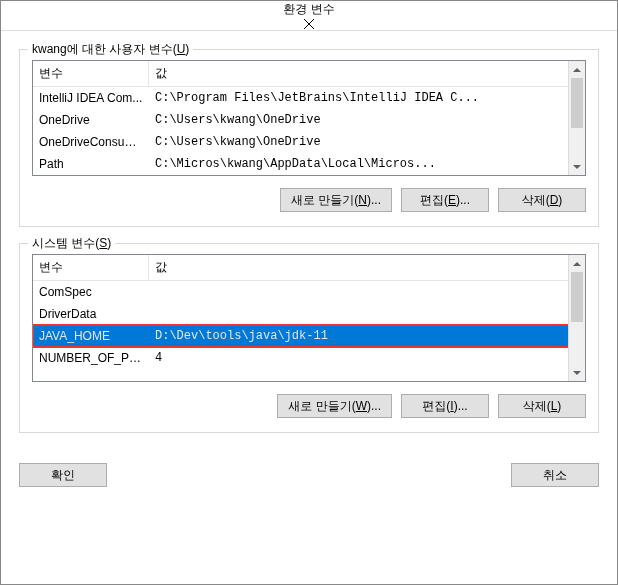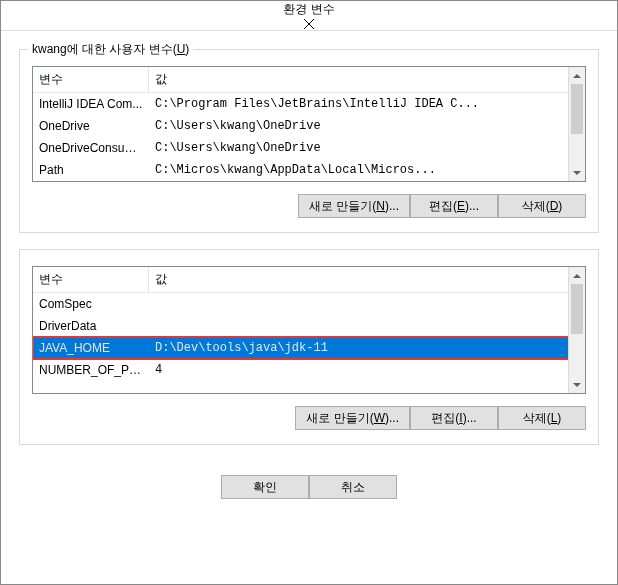--- a/index.html
+++ b/index.html
@@ -43,21 +43,20 @@
   position: absolute;
   top: -9px;
   left: 8px;
   background: #fff;
   padding: 0 4px;
   font-size: 12px;
 }
 .underline { text-decoration: underline; }
 .table-wrap {
   border: 1px solid #828790;
-  margin-top: 6px;
   background: #fff;
   position: relative;
   height: 116px;
   overflow: hidden;
 }
 .table-wrap.sys { height: 128px; }
 .table-headers {
   display: flex;
   background: #fff;
   border-bottom: 1px solid #e5e5e5;
@@ -115,36 +114,36 @@
   position: absolute;
   left: 2px;
   right: 2px;
   top: 0;
   height: 50px;
   background: #cdcdcd;
 }
 .btn-row {
   display: flex;
   justify-content: flex-end;
-  gap: 0;
+  gap: 9px;
   margin-top: 12px;
 }
 .btn {
   min-width: 88px;
   height: 24px;
   padding: 0 10px;
   background: #e1e1e1;
   border: 1px solid #adadad;
   font-size: 12px;
   cursor: pointer;
   font-family: inherit;
 }
 .footer {
   display: flex;
-  justify-content: center;
+  justify-content: space-between;
   padding: 4px 18px 18px 18px;
 }
 </style>
 </head>
 <body>
 
 <div class="titlebar">
   <span class="titlebar-title">환경 변수</span>
   <div class="close-btn">
     <svg viewBox="0 0 10 10">
@@ -199,20 +198,23 @@
       </div>
     </div>
     <div class="btn-row">
       <button class="btn"><span>새로 만들기(</span><span class="underline">N</span><span>)...</span></button>
       <button class="btn"><span>편집(</span><span class="underline">E</span><span>)...</span></button>
       <button class="btn"><span>삭제(</span><span class="underline">D</span><span>)</span></button>
     </div>
   </fieldset>
 
   <fieldset class="group">
+    <div class="group-label">
+      <span>시스템 변수(</span><span class="underline">S</span><span>)</span>
+    </div>
     <div class="table-wrap sys">
       <div class="table-headers">
         <div class="th col1">변수</div>
         <div class="th col2">값</div>
       </div>
       <div class="table-body">
         <div class="tr">
           <div class="td col1">ComSpec</div>
         </div>
         <div class="tr">

